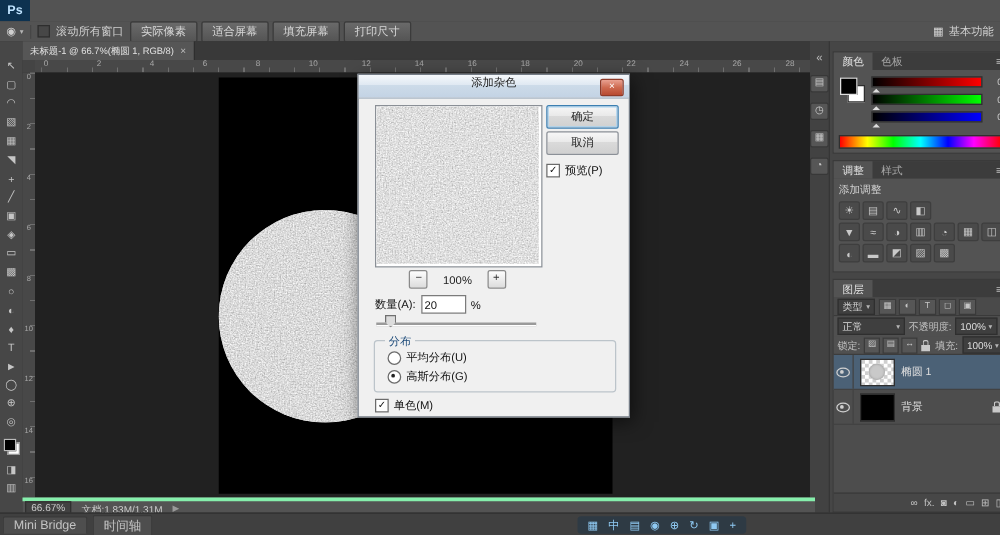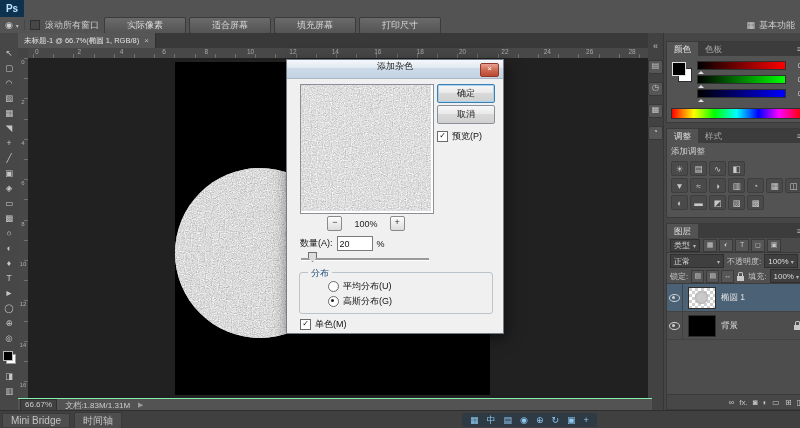--- a/index.html
+++ b/index.html
@@ -10,21 +10,21 @@
   .ps-logo{width:24px;height:17px;background:#0d3250;color:#bfe3ff;font-size:10px;font-weight:bold;display:flex;align-items:center;justify-content:center;margin-right:4px}
   .menus{display:flex;height:100%;align-items:center}
   .menu-item{padding:0 6px;color:#dadada;line-height:17px}
   
   .optionsbar{position:absolute;left:0;top:17px;width:800px;height:16px;background:#535353;border-bottom:1px solid #393939;display:flex;align-items:center;padding:0 3px;gap:5px}
   .tool-chip{display:flex;align-items:center;gap:3px;padding:0 5px 0 2px;border-right:1px solid #464646;color:#cfcfcf}
   .chev{font-size:6px;color:#b5b5b5}
   .opt-check{width:8px;height:8px;background:#474747;border:1px solid #2e2e2e}
   .opt-label{color:#cfcfcf}
   .opt-group{display:flex;gap:3px}
-  .opt-btn{background:linear-gradient(#6a6a6a,#545454);border:1px solid #3b3b3b;border-radius:2px;padding:1px 22px;color:#d8d8d8}
+  .opt-btn{background:linear-gradient(#6a6a6a,#545454);border:1px solid #3b3b3b;border-radius:2px;padding:1px 8px;color:#d8d8d8}
   .ws{margin-left:auto;display:flex;align-items:center;gap:4px;padding-right:8px;color:#d0d0d0}
   
   .tabrow{position:absolute;left:18px;top:33px;width:630px;height:15px;background:#393939;display:flex}
   .doc-tab{display:flex;align-items:center;gap:5px;background:#565656;padding:0 6px;font-size:7.5px;color:#e2e2e2;border-right:1px solid #2e2e2e;white-space:nowrap}
   .tab-close{color:#bdbdbd;font-size:8px}
   
   .ruler-corner{position:absolute;left:18px;top:48px;width:10px;height:10px;background:#444;border-right:1px solid #333;border-bottom:1px solid #303030}
   .rulerh{position:absolute;left:28px;top:48px;width:620px;height:10px;background-color:#484848;border-bottom:1px solid #303030;display:flex;overflow:hidden;padding-left:5px;
           background-image:repeating-linear-gradient(90deg,#6f6f6f 0 1px,transparent 1px 20.2px);background-size:100% 4px;background-repeat:no-repeat;background-position:5px 100%}
   .rh-num{flex:0 0 40.4px;font-size:6.5px;color:#a9a9a9;line-height:8px;padding-left:2px}
@@ -53,21 +53,21 @@
   .dlg-ok{top:24px;border:1px solid #3c7fb1;box-shadow:inset 0 0 0 1px #a8d2ef}
   .dlg-cancel{top:45px;border:1px solid #8b9097}
   .dlg-prevchk{position:absolute;left:150px;top:70px;display:flex;gap:4px;align-items:center;color:#111}
   .chk{width:9px;height:9px;background:#fff;border:1px solid #6b6b6b;font-size:8px;line-height:8px;text-align:center;color:#111;flex:none}
   .amount-row{position:absolute;left:13px;top:176px;display:flex;align-items:center;gap:4px;color:#111}
   .amt{width:30px;height:13px;border:1px solid #7b7b7b;background:#fff;font-size:9px;padding:0 2px;font-family:inherit;color:#111}
   .slider-track{position:absolute;left:14px;top:198px;width:128px;height:2px;background:#9a9a9a;border-bottom:1px solid #fff}
   .slider-thumb{position:absolute;left:21px;top:192px;width:9px;height:10px;background:#dcdcdc;box-shadow:inset 0 0 0 1px #707070;clip-path:polygon(0 0,100% 0,100% 55%,50% 100%,0 55%)}
   .groupbox{position:absolute;left:12px;top:212px;width:192px;height:40px;border:1px solid #bcc4ca;border-radius:3px}
   .gb-title{position:absolute;left:8px;top:-6px;background:#f0f0f0;padding:0 3px;color:#1c4a79;font-size:9px}
-  .radio-row{position:absolute;left:28px;display:flex;align-items:center;gap:4px;color:#111}
+  .radio-row{position:absolute;left:10px;display:flex;align-items:center;gap:4px;color:#111}
   .radio{width:9px;height:9px;border-radius:50%;border:1px solid #6b6b6b;background:#fff;position:relative;flex:none}
   .radio.sel::after{content:"";position:absolute;left:2px;top:2px;width:3px;height:3px;border-radius:50%;background:#222}
   .mono-row{position:absolute;left:13px;top:258px;display:flex;gap:4px;align-items:center;color:#111}
   
   .dock{position:absolute;left:648px;top:33px;width:152px;height:377px;background:#464646;display:flex}
   .dock-strip{width:17px;background:#424242;border-right:1px solid #363636;display:flex;flex-direction:column;align-items:center;padding-top:8px;gap:9px}
   .strip-collapse{color:#bdbdbd;font-size:9px}
   .strip-icons{display:flex;flex-direction:column;gap:8px;align-items:center}
   .strip-icon{width:13px;height:12px;background:#565656;border:1px solid #383838;border-radius:2px;color:#c9c9c9;font-size:8px;line-height:10px;text-align:center}
   .dock-panels{flex:1;display:flex;flex-direction:column;padding:8px 2px 0 2px;gap:5px}
@@ -115,21 +115,21 @@
   .eye::after{content:"";position:absolute;left:2px;top:1px;width:3px;height:3px;background:#d0d0d0;border-radius:50%}
   .thumb{width:26px;height:20px;margin:0 5px;border:1px solid #2e2e2e;position:relative;flex:none}
   .thumb.checker{background:repeating-conic-gradient(#fff 0 25%,#cfcfcf 0 50%);background-size:6px 6px}
   .thumb .blob{position:absolute;left:6px;top:3px;width:13px;height:13px;border-radius:50%;background:#c9c9c9;box-shadow:inset 0 0 2px #8d8d8d}
   .thumb.black{background:#000}
   .lname{font-size:8.5px;color:#e0e0e0;white-space:nowrap}
   .row-lock{margin-left:auto}
   .lyr-bottom{height:14px;background:#474747;border-top:1px solid #3a3a3a;display:flex;align-items:center;justify-content:flex-end;gap:5px;padding:0 5px;font-size:8px;color:#c2c2c2}
   .lb-icon{flex:none}
   
-  .statusbar{position:absolute;left:18px;top:398px;width:630px;height:12px;background:#535353;border-top:1px solid #86efac;display:flex;align-items:center;gap:8px;font-size:8px;padding:0 2px}
+  .statusbar{position:absolute;left:18px;top:398px;width:630px;height:12px;background:#535353;border-top:3px solid #86efac;display:flex;align-items:center;gap:8px;font-size:8px;padding:0 2px}
   .zoom-box{background:#414141;border:1px solid #303030;padding:0 4px;color:#ccc;height:10px;line-height:10px}
   .doc-info{color:#ccc}
   .status-arrow{color:#999;font-size:7px}
   .bottombar{position:absolute;left:0;top:410px;width:800px;height:18px;background:#404040;border-top:1px solid #2f2f2f;display:flex;align-items:center;padding:0 2px;gap:4px}
   .bb-tab{background:#4e4e4e;border:1px solid #393939;border-bottom:none;padding:1px 8px;color:#c3c3c3;font-size:10px;border-radius:2px 2px 0 0}
   .ime{position:absolute;left:462px;top:2px;height:14px;display:flex;align-items:center;gap:8px;background:#2e3a44;border-radius:3px;padding:0 8px}
   .ime-icon{color:#8fc9f2;font-size:9px}
 </style>
 </head>
 <body>

